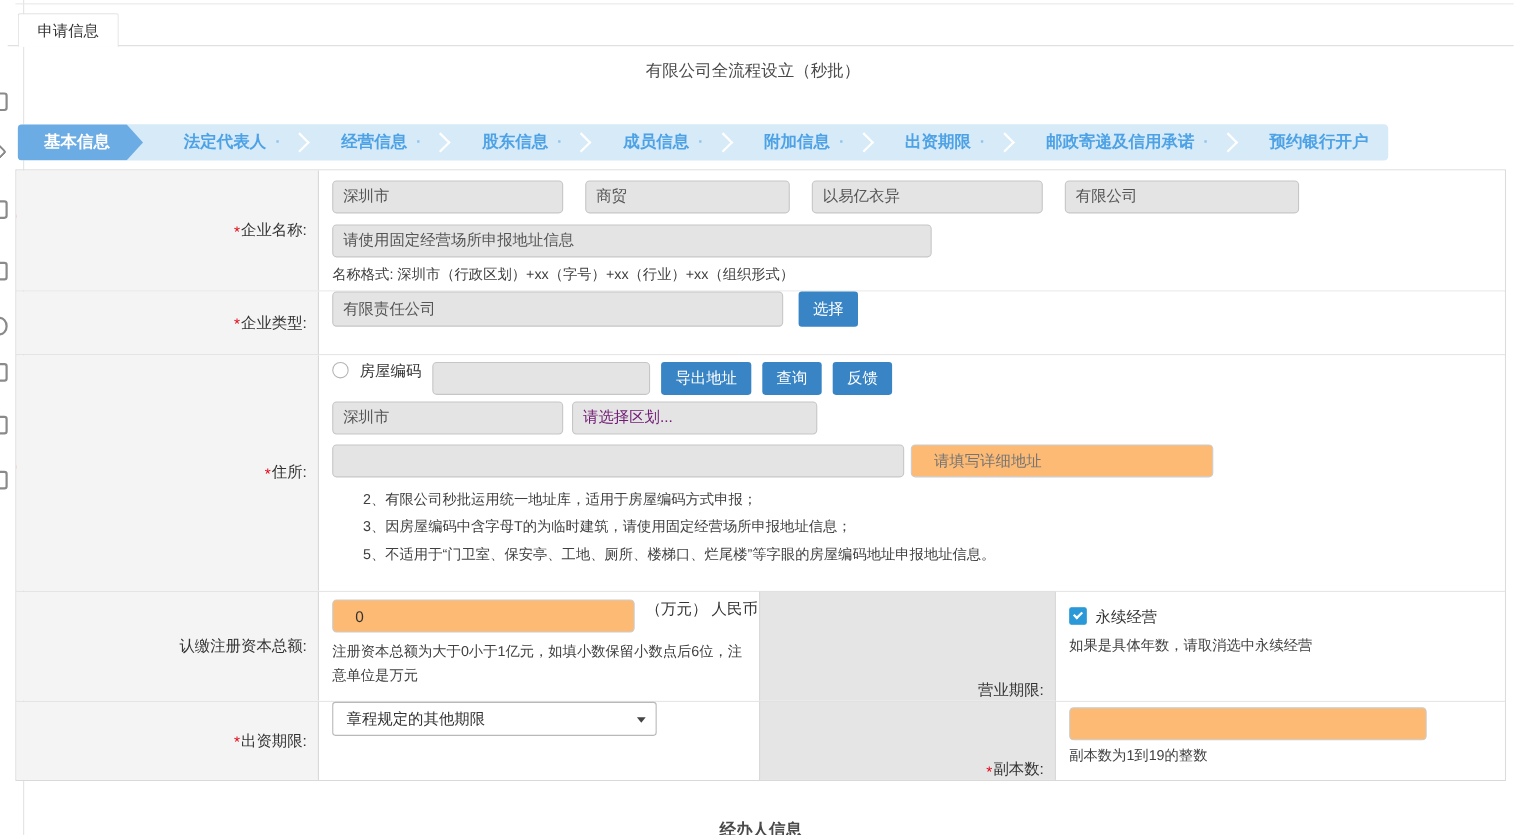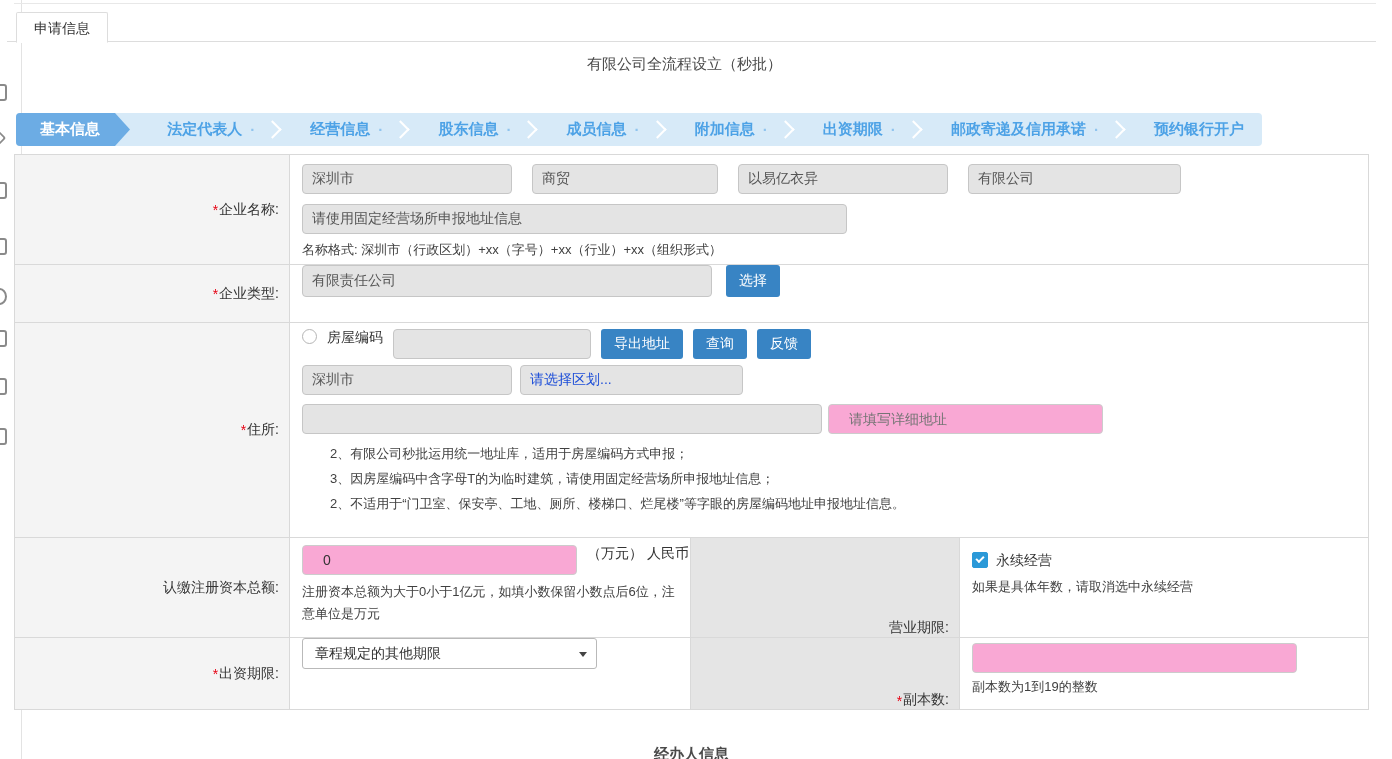--- a/index.html
+++ b/index.html
@@ -44,23 +44,23 @@
   .cell-label2 { width:270px; background:#e5e5e5; border-left:1px solid #d9d9d9; border-right:1px solid #d9d9d9;
                  display:flex; align-items:flex-end; justify-content:flex-end; padding-right:10px; }
   .cell-content { flex:1; background:#fff; padding-left:12px; }
   .cell-content.fixed400 { flex:none; width:400px; }
   .req { color:#e60012; margin-right:1px; }
 
   .hint { color:#404040; font-size:13px; }
 
   .inp { height:30px; border:1px solid #c6c6c6; border-radius:4px; padding:0 9px; font-size:14px;
          background:#e4e4e4; color:#555; display:inline-flex; align-items:center; }
-  .inp.white { background:#f9a8d4; border-color:#ccc; color:#333;padding-left:20px; }
+  .inp.white { background:#fdba74; border-color:#ccc; color:#333;padding-left:20px; }
   .inp.white input { border:none; outline:none; width:100%; font-size:14px; font-family:inherit; color:#333; background:transparent; }
-  .placeholder { color:#1d4ed8; }
+  .placeholder { color:#701a75; }
 
   .btn-blue { display:inline-flex; align-items:center; justify-content:center; height:30px; padding:0 13px;
               background:#3884c4; color:#fff; border:none; border-radius:3px; font-size:14px; font-family:inherit; cursor:pointer; }
 
   .radio { display:inline-block; width:15px; height:15px; border:1px solid #b5b5b5; border-radius:50%; background:#fff; cursor:pointer; }
 
   .checkbox { position:relative; display:inline-block; width:16px; height:16px; border-radius:2px; cursor:pointer; }
   .checkbox.checked { background:#2b99d8; border:1px solid #2b99d8; }
   .checkbox.checked .check-icon { position:absolute; left:3px; top:3px; width:8px; height:5px;
       border-left:2px solid #fff; border-bottom:2px solid #fff; transform:rotate(-45deg); }
@@ -191,21 +191,21 @@
           </div>
           <div class="line" style="margin-top:9px; gap:6px">
             <span class="inp" style="width:520px"></span>
             <span class="inp white" style="width:275px">
               <input type="text" placeholder="请填写详细地址" style="">
             </span>
           </div>
           <div style="margin-top:7px">
             <div class="hint" style="line-height:25px; padding-left:28px">2、有限公司秒批运用统一地址库，适用于房屋编码方式申报；</div>
             <div class="hint" style="line-height:25px; padding-left:28px">3、因房屋编码中含字母T的为临时建筑，请使用固定经营场所申报地址信息；</div>
-            <div class="hint" style="line-height:25px; padding-left:28px">2、不适用于“门卫室、保安亭、工地、厕所、楼梯口、烂尾楼”等字眼的房屋编码地址申报地址信息。</div>
+            <div class="hint" style="line-height:25px; padding-left:28px">5、不适用于“门卫室、保安亭、工地、厕所、楼梯口、烂尾楼”等字眼的房屋编码地址申报地址信息。</div>
           </div>
         </div>
       </div>
 
       <div class="frow" style="height:100px">
         <div class="cell-label">
           <span>认缴注册资本总额:</span>
         </div>
         <div class="cell-content fixed400" style="padding-top:7px">
           <div class="line" style="gap:10px">

